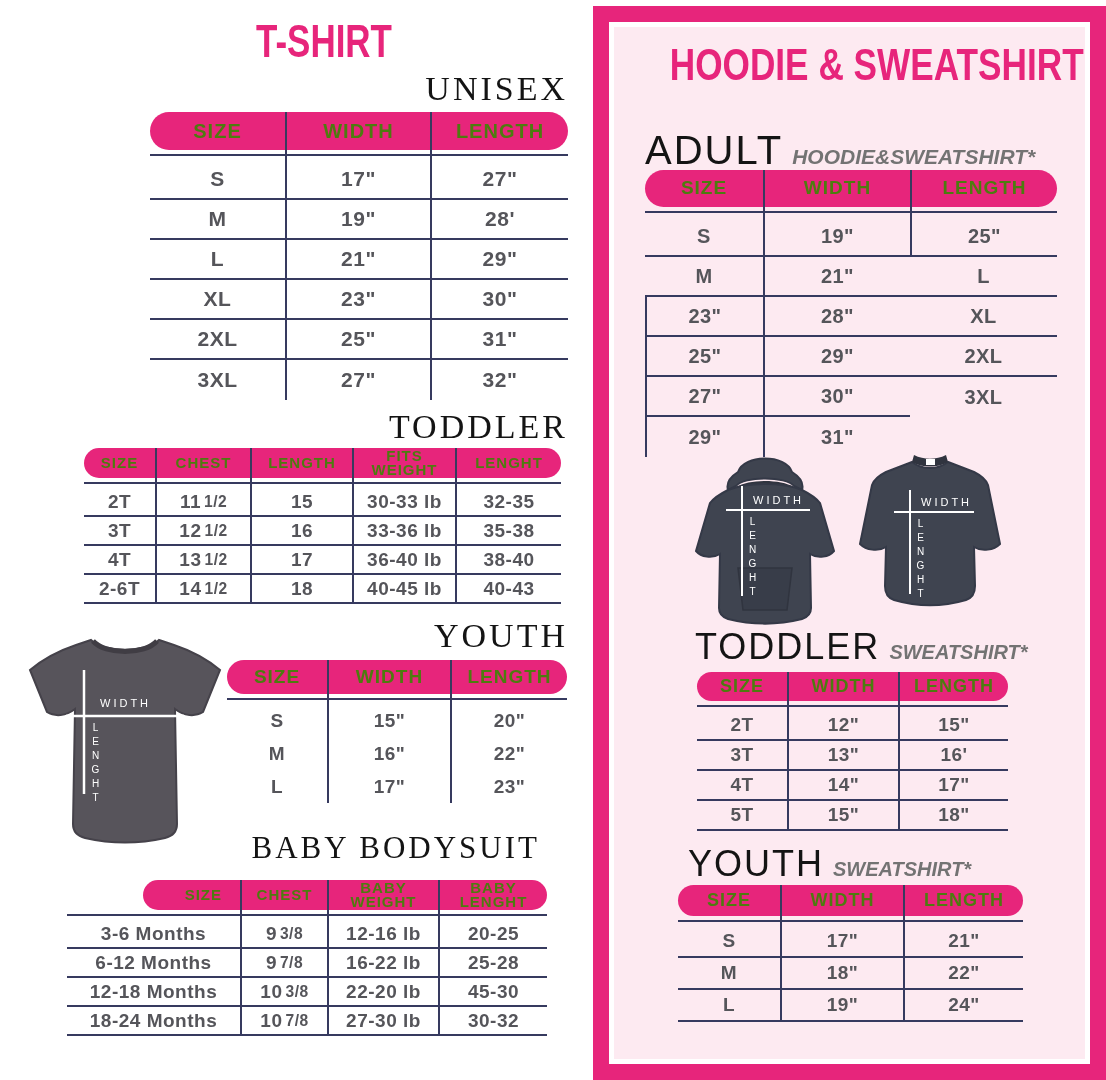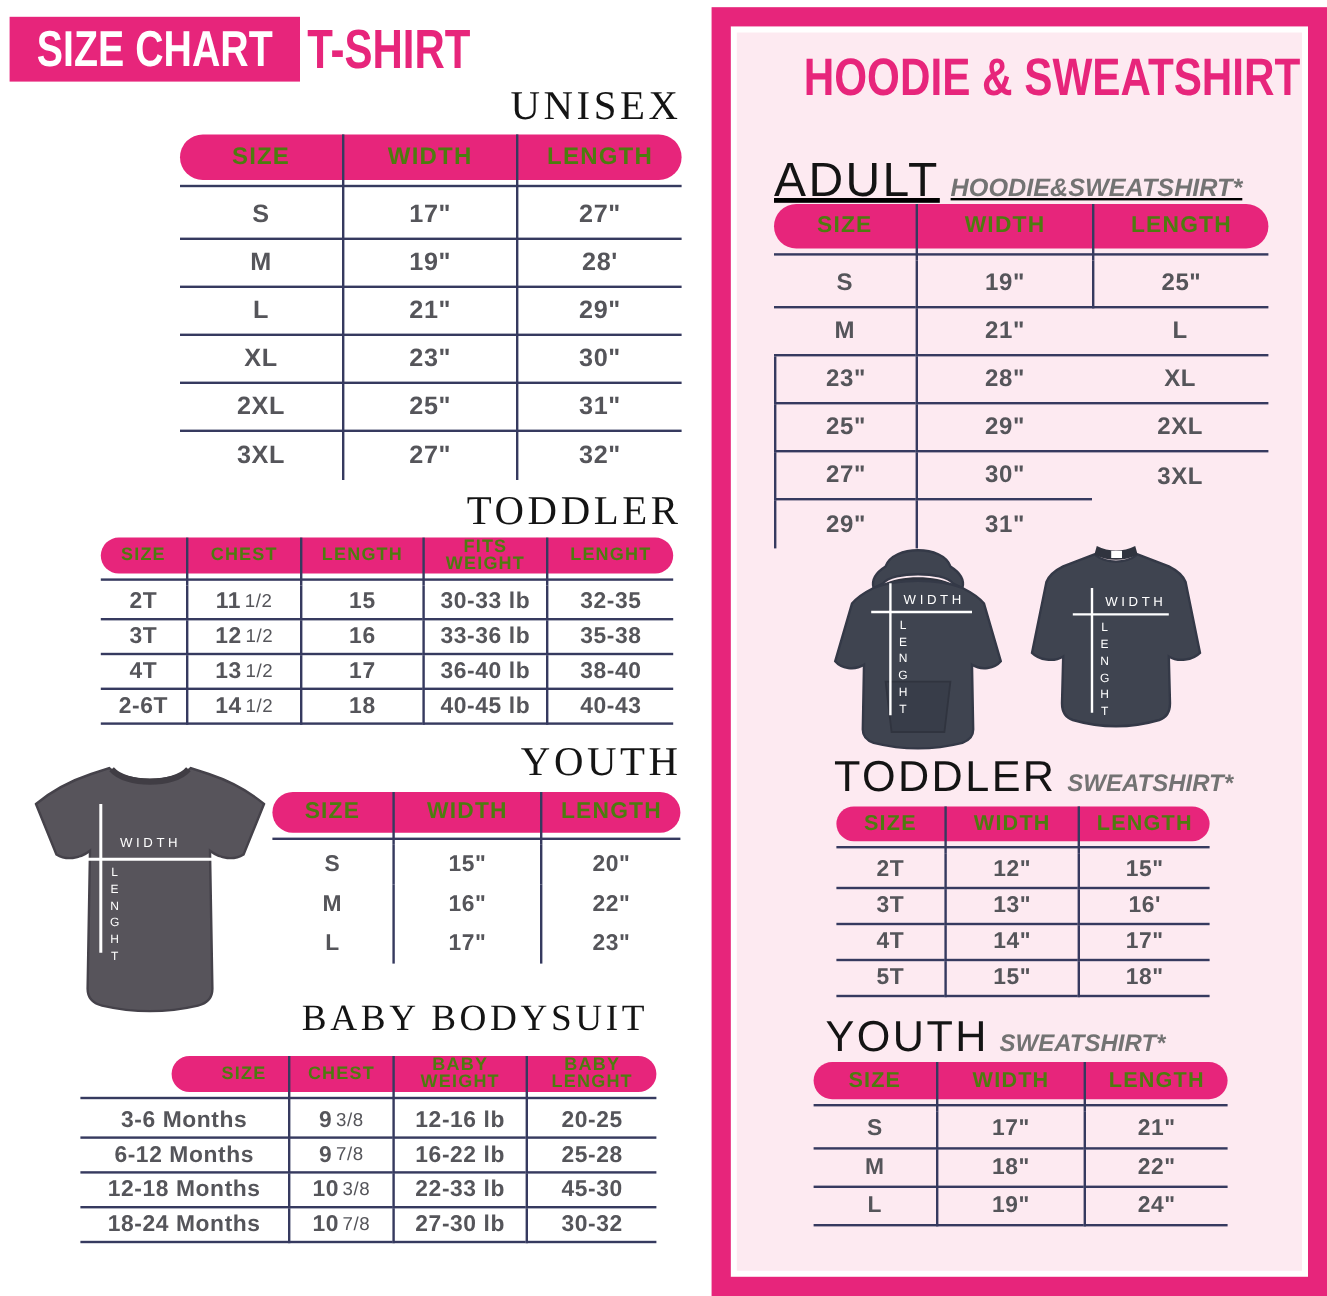--- a/index.html
+++ b/index.html
@@ -70,43 +70,40 @@
   .tbl .th.size-right { justify-content:flex-end; padding-right:18px; }
   .tbl .td {
     position:relative; z-index:1; height:var(--rh);
     display:flex; align-items:center; justify-content:center;
     font-weight:bold; font-size:var(--fs,19px); color:var(--cell); letter-spacing:.5px;
   }
   .tbl .v { border-left:2px solid var(--navy); }
   .tbl.rl .td { border-bottom:2px solid var(--navy); }
   .tbl.rl .td.last { border-bottom:none; }
   .tbl.bl .td.last { border-bottom:2px solid var(--navy); }
-  .frac { font-weight:400; font-size:.82em; margin-left:3px; }
+  .frac { font-weight:700; font-size:.82em; margin-left:3px; }
 
   
   .garment { position:absolute; }
   .garment svg { position:absolute; left:0; top:0; }
   .glabel-h {
     position:absolute; color:#fff; font-size:11px; letter-spacing:3px; font-weight:400;
   }
   .glabel-v {
     position:absolute; color:#fff; font-size:10px; letter-spacing:3px; font-weight:400;
     writing-mode:vertical-rl; text-orientation:upright;
   }
 </style>
 </head>
 <body>
 
 <div id="canvas">
 
   <div class="panel"></div>
 
-  <div class="badge">
-    <span>SIZE CHART</span>
-  </div>
   <div class="product-title">
     <span>T-SHIRT</span>
   </div>
 
   <div class="h-display h-right" style="left:300px;top:70px;width:268px;font-size:34px;">UNISEX</div>
   <div class="h-display h-right" style="left:300px;top:408px;width:268px;font-size:34px;">TODDLER</div>
   <div class="h-display h-right" style="left:300px;top:617px;width:268px;font-size:34px;">YOUTH</div>
   <div class="h-display h-right" style="left:195px;top:830px;width:345px;font-size:31px;">BABY BODYSUIT</div>
 
   <div class="tbl vl rl" style="left: 150px; top: 112px; width: 418px; --hh: 38px; --rh: 40px; --fs: 21px; --hfs: 20px; grid-template-columns: 135px 145px 138px;">
@@ -213,21 +210,21 @@
         <span>9</span>
         <span class="frac">7/8</span>
       </div>
       <div class="td v">16-22 lb</div>
       <div class="td v">25-28</div>
       <div class="td">12-18 Months</div>
       <div class="td v">
         <span>10</span>
         <span class="frac">3/8</span>
       </div>
-      <div class="td v">22-33 lb</div>
+      <div class="td v">22-20 lb</div>
       <div class="td v">45-30</div>
       <div class="td last">18-24 Months</div>
       <div class="td v last">
         <span>10</span>
         <span class="frac">7/8</span>
       </div>
       <div class="td v last">27-30 lb</div>
       <div class="td v last">30-32</div>
     </div>
 
@@ -239,21 +236,21 @@
       <line x1="70" y1="50" x2="70" y2="174" stroke="#ffffff" stroke-width="2.5"></line>
     </svg>
     <span class="glabel-h" style="left:86px;top:77px;">WIDTH</span>
     <span class="glabel-v" style="left:76px;top:102px;">LENGHT</span>
   </figure>
 
   <div class="hs-title">
     <span>HOODIE &amp; SWEATSHIRT</span>
   </div>
 
-  <div class="sec-head" style="left:645px;top:128px;text-decoration:underline;">
+  <div class="sec-head" style="left:645px;top:128px;">
     <span class="big" style="font-size:40px;">ADULT</span>
     <span class="small" style="font-size:21px;">HOODIE&amp;SWEATSHIRT*</span>
   </div>
 
   <div class="tbl vl rl" style="left: 645px; top: 170px; width: 412px; --hh: 37px; --rh: 40px; --fs: 20px; --hfs: 19px; grid-template-columns: 118px 147px 147px;">
       <div class="hbar" style="left: 0px;"></div>
       <div class="hline"></div>
       <div class="th">SIZE</div>
       <div class="th v">WIDTH</div>
       <div class="th v">LENGTH</div>

